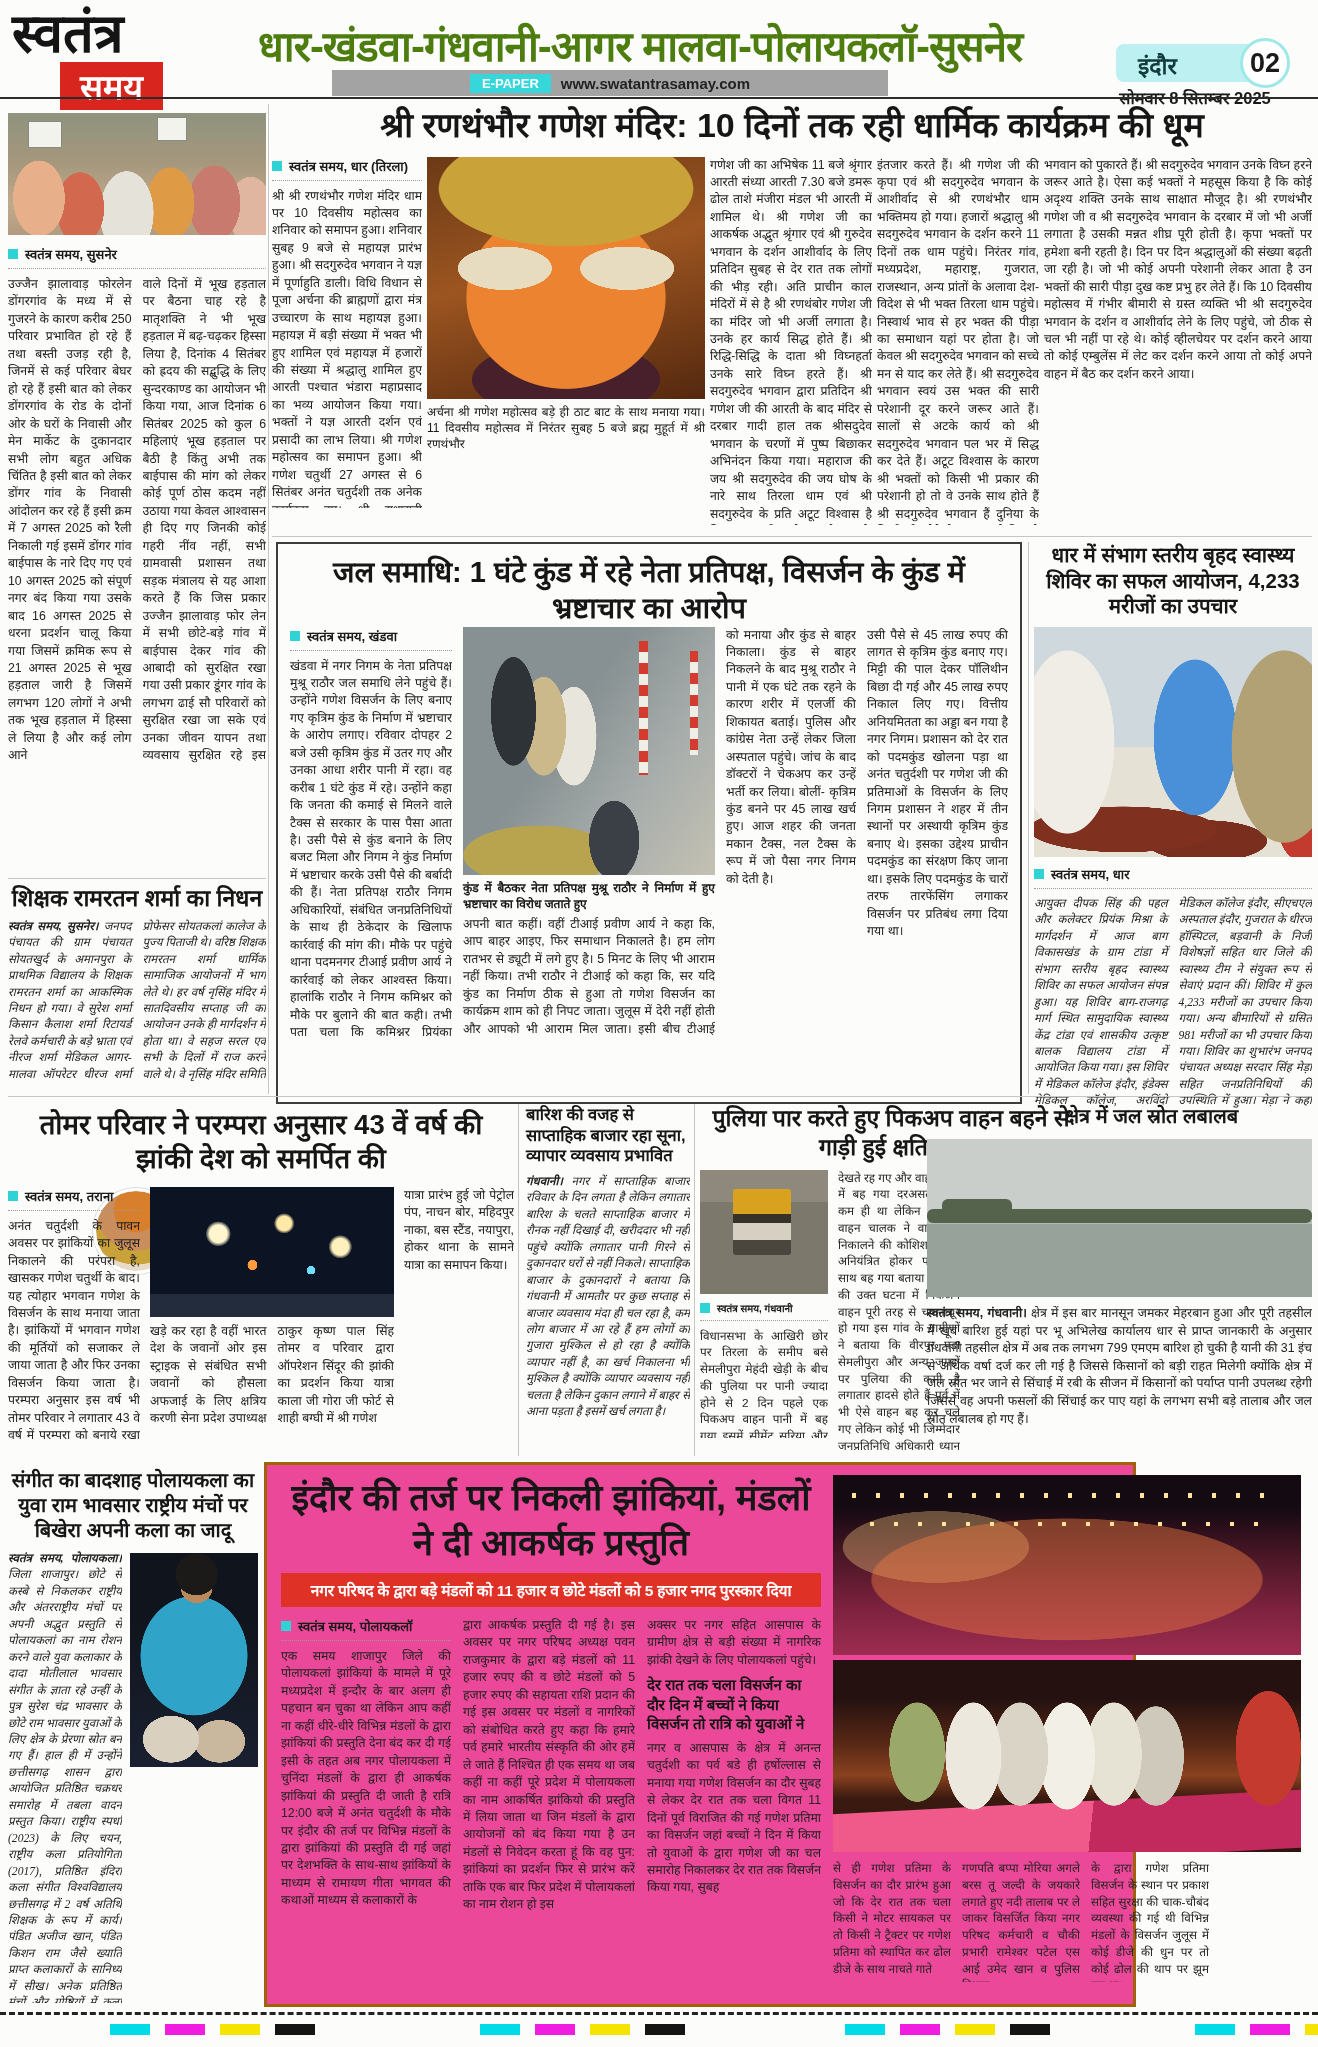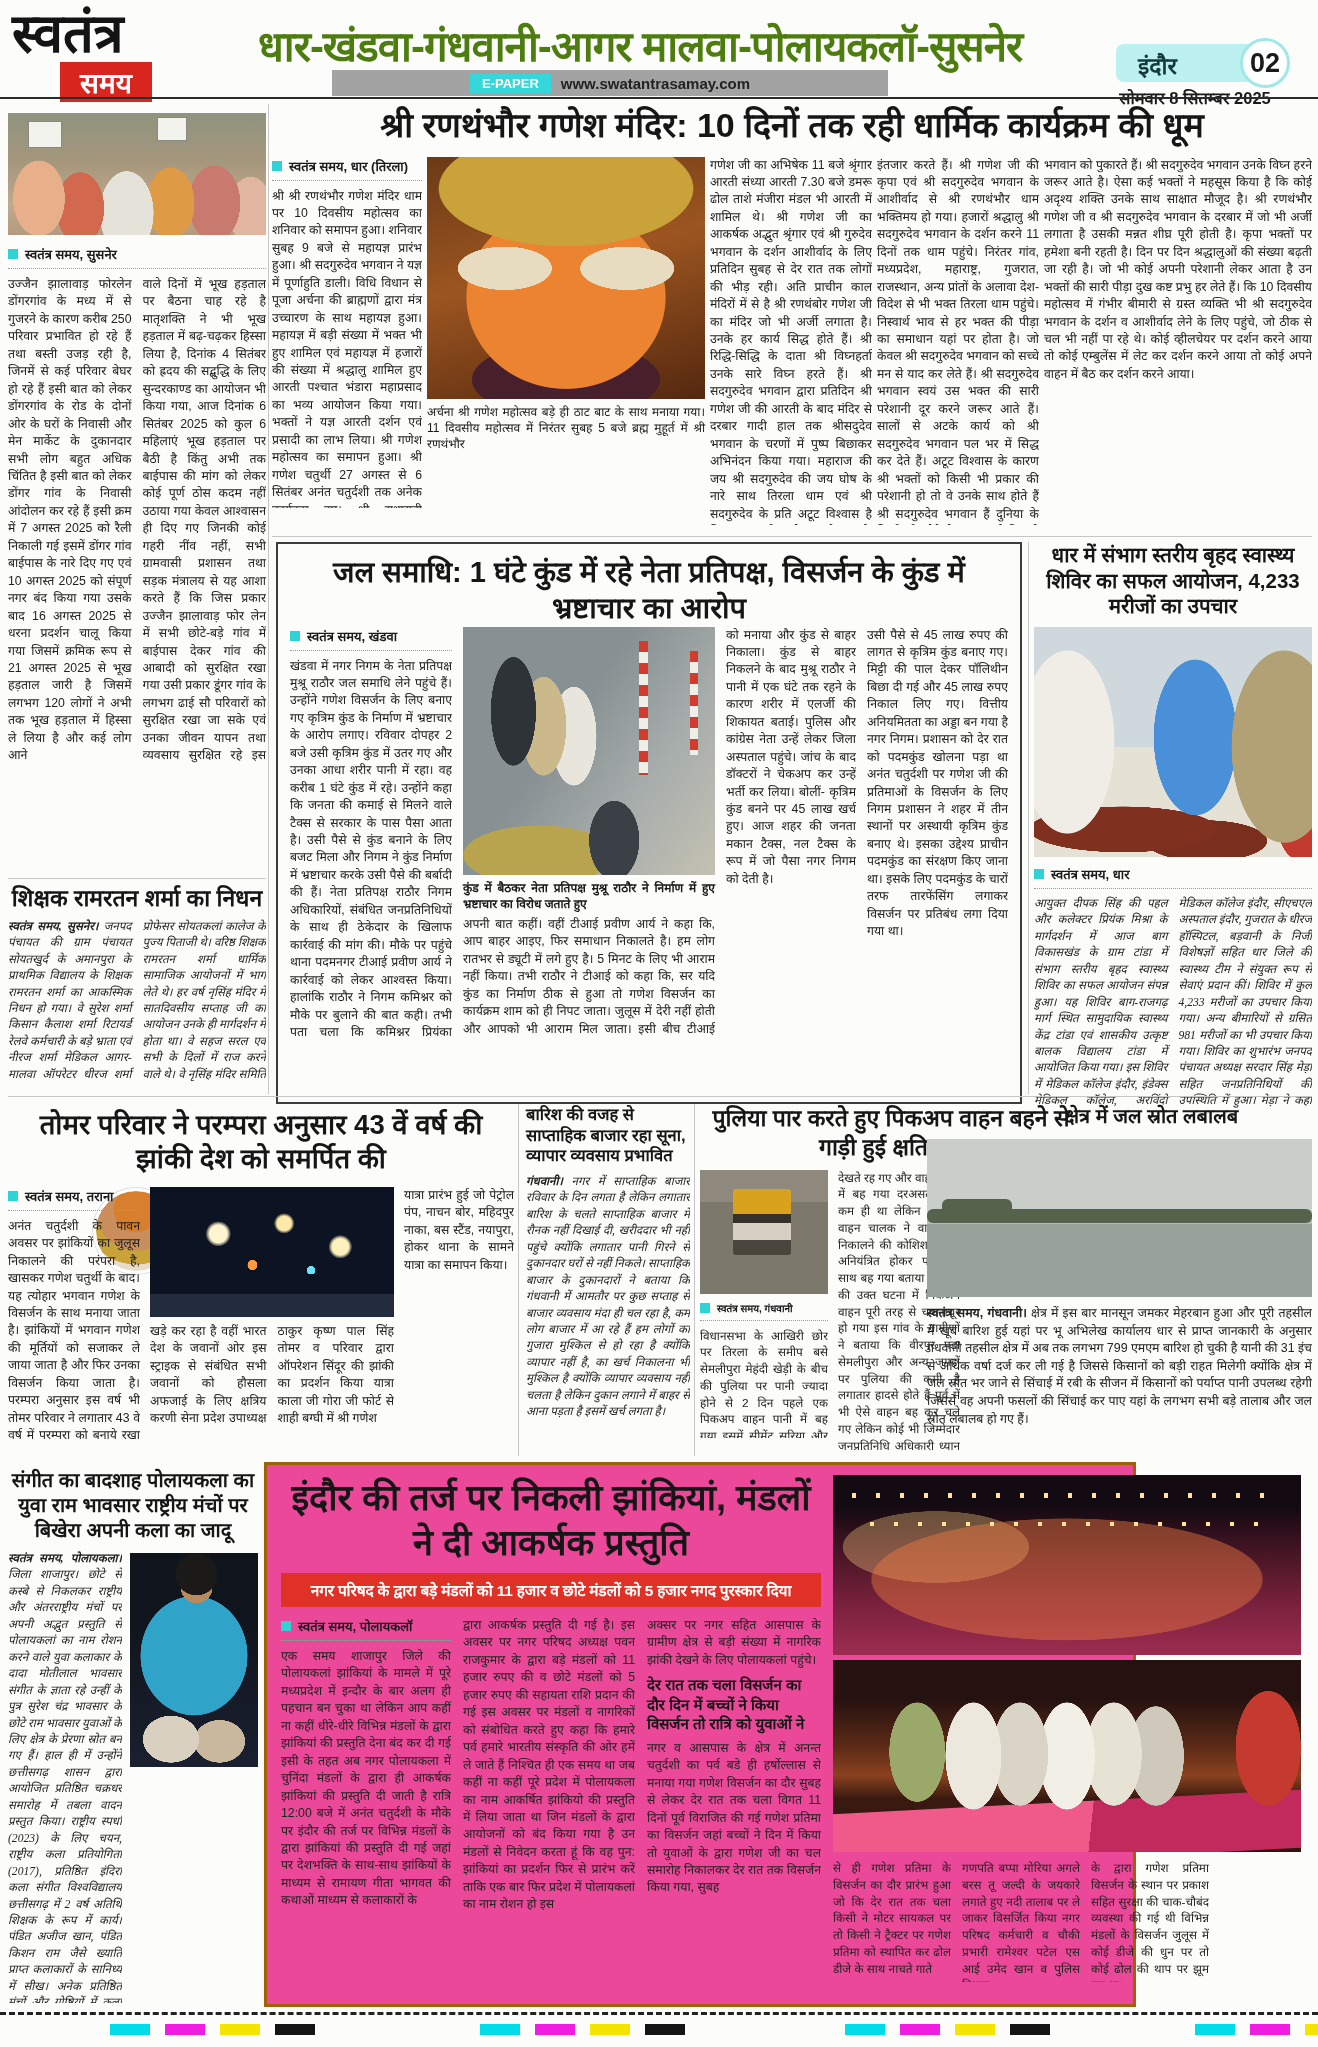--- a/index.html
+++ b/index.html
@@ -13,21 +13,21 @@
   .ts{font-family:"Liberation Serif",serif;font-style:italic;font-size:11.6px}
   .cols2{column-count:2;column-gap:11px}
   .by{display:flex;align-items:center;gap:7px;font-weight:700;font-size:13px;
       padding-bottom:5px;border-bottom:1px dotted #9c9c9c;margin-bottom:7px;white-space:nowrap;overflow:hidden}
   .sq{width:10px;height:10px;background:#2fd3d6;flex:none}
   .vline{position:absolute;width:1px;background:#c6c6c6}
   .hline{position:absolute;height:1px;background:#c6c6c6}
   .cap{font-size:12px;line-height:1.35;text-align:justify;margin-top:5px}
   
   .logo-top{font-size:54px;font-weight:800;color:#141414;line-height:1}
-  .logo-red{display:inline-block;background:#d8251d;color:#fff;font-weight:800;font-size:28px;
+  .logo-red{display:inline-block;background:#d8251d;color:#fff;font-weight:800;font-size:34px;
             padding:1px 20px;margin-left:48px;margin-top:2px}
   .regions{font-size:42px;font-weight:800;color:#4d7c0f;text-align:left;letter-spacing:-1px}
   .estrip{display:flex;align-items:center;justify-content:center;gap:10px;background:#a3a3a3;height:26px}
   .ebadge{background:#35d7db;color:#fff;font-weight:800;font-size:13px;padding:2px 12px}
   .site{font-weight:700;font-size:15px;color:#222}
   .pill{position:absolute;left:1116px;top:44px;width:168px;height:38px;background:#bdf1f1;border-radius:8px}
   .pill .ed{position:absolute;left:22px;top:5px;font-size:23px;font-weight:800;color:#143b3b}
   .pill .num{position:absolute;right:-6px;top:-6px;width:50px;height:50px;border-radius:50%;
              background:#fff;border:3px solid #9fe8e8;font-size:27px;font-weight:800;
              display:flex;align-items:center;justify-content:center}

